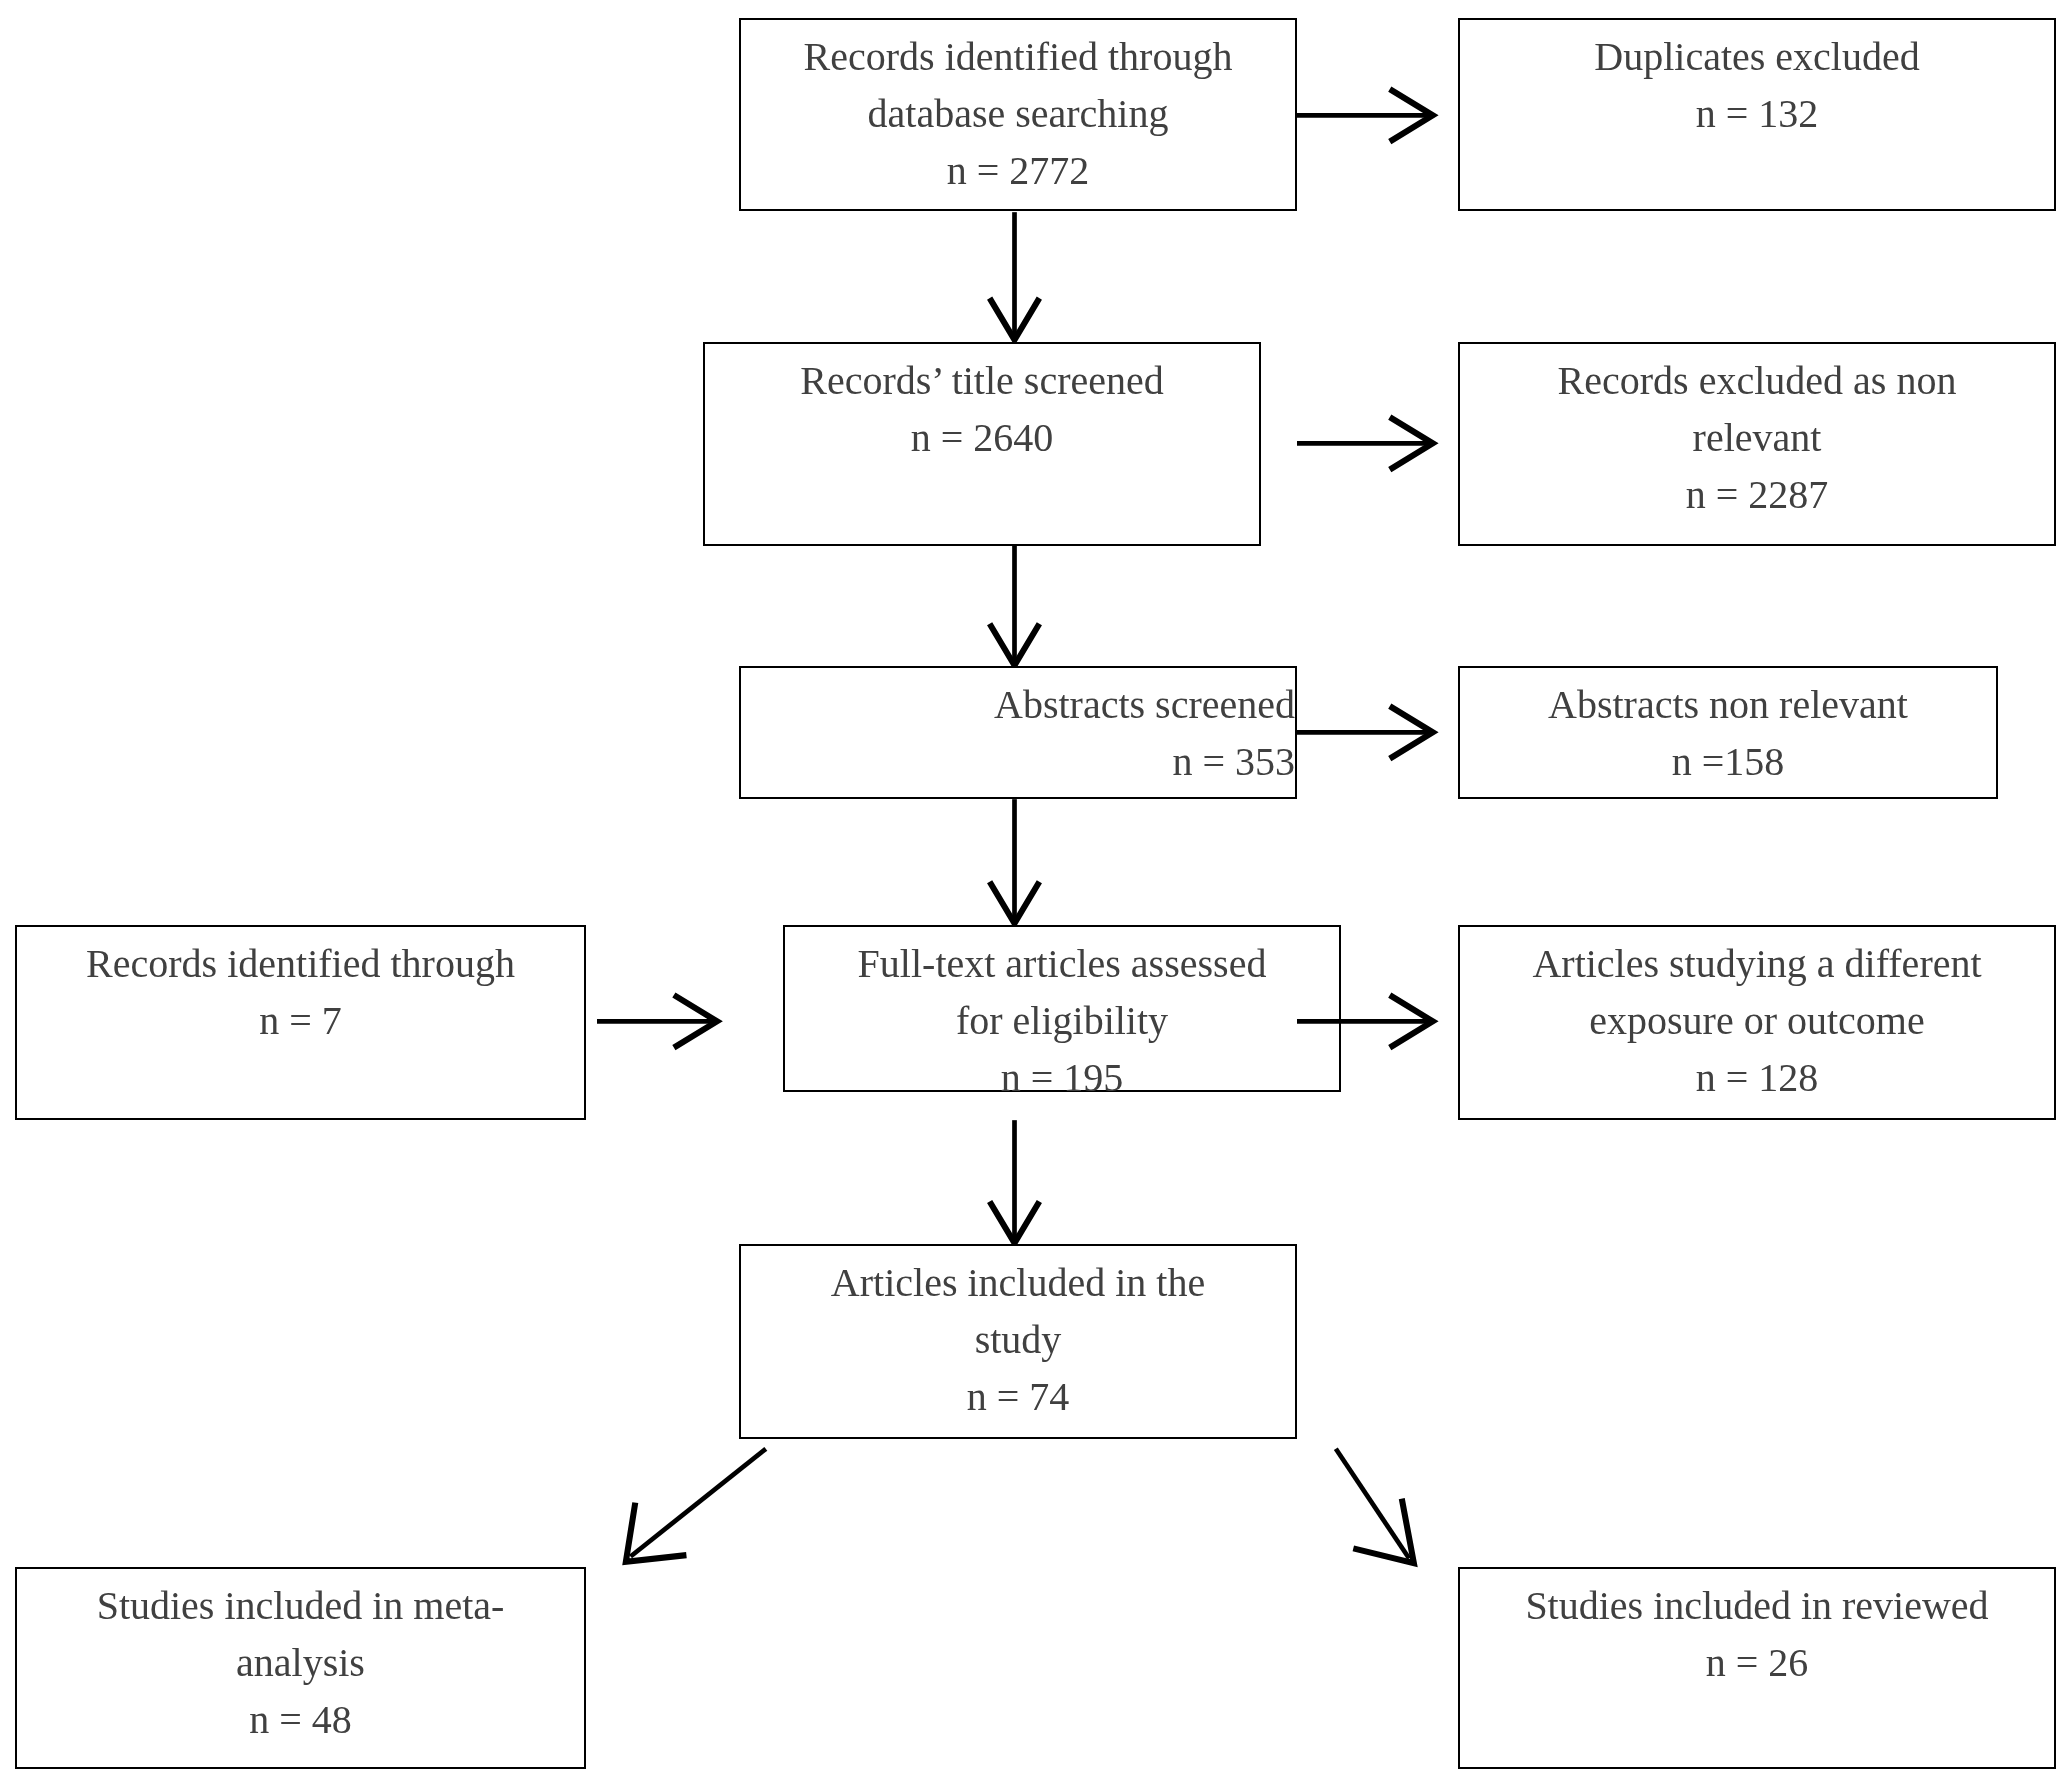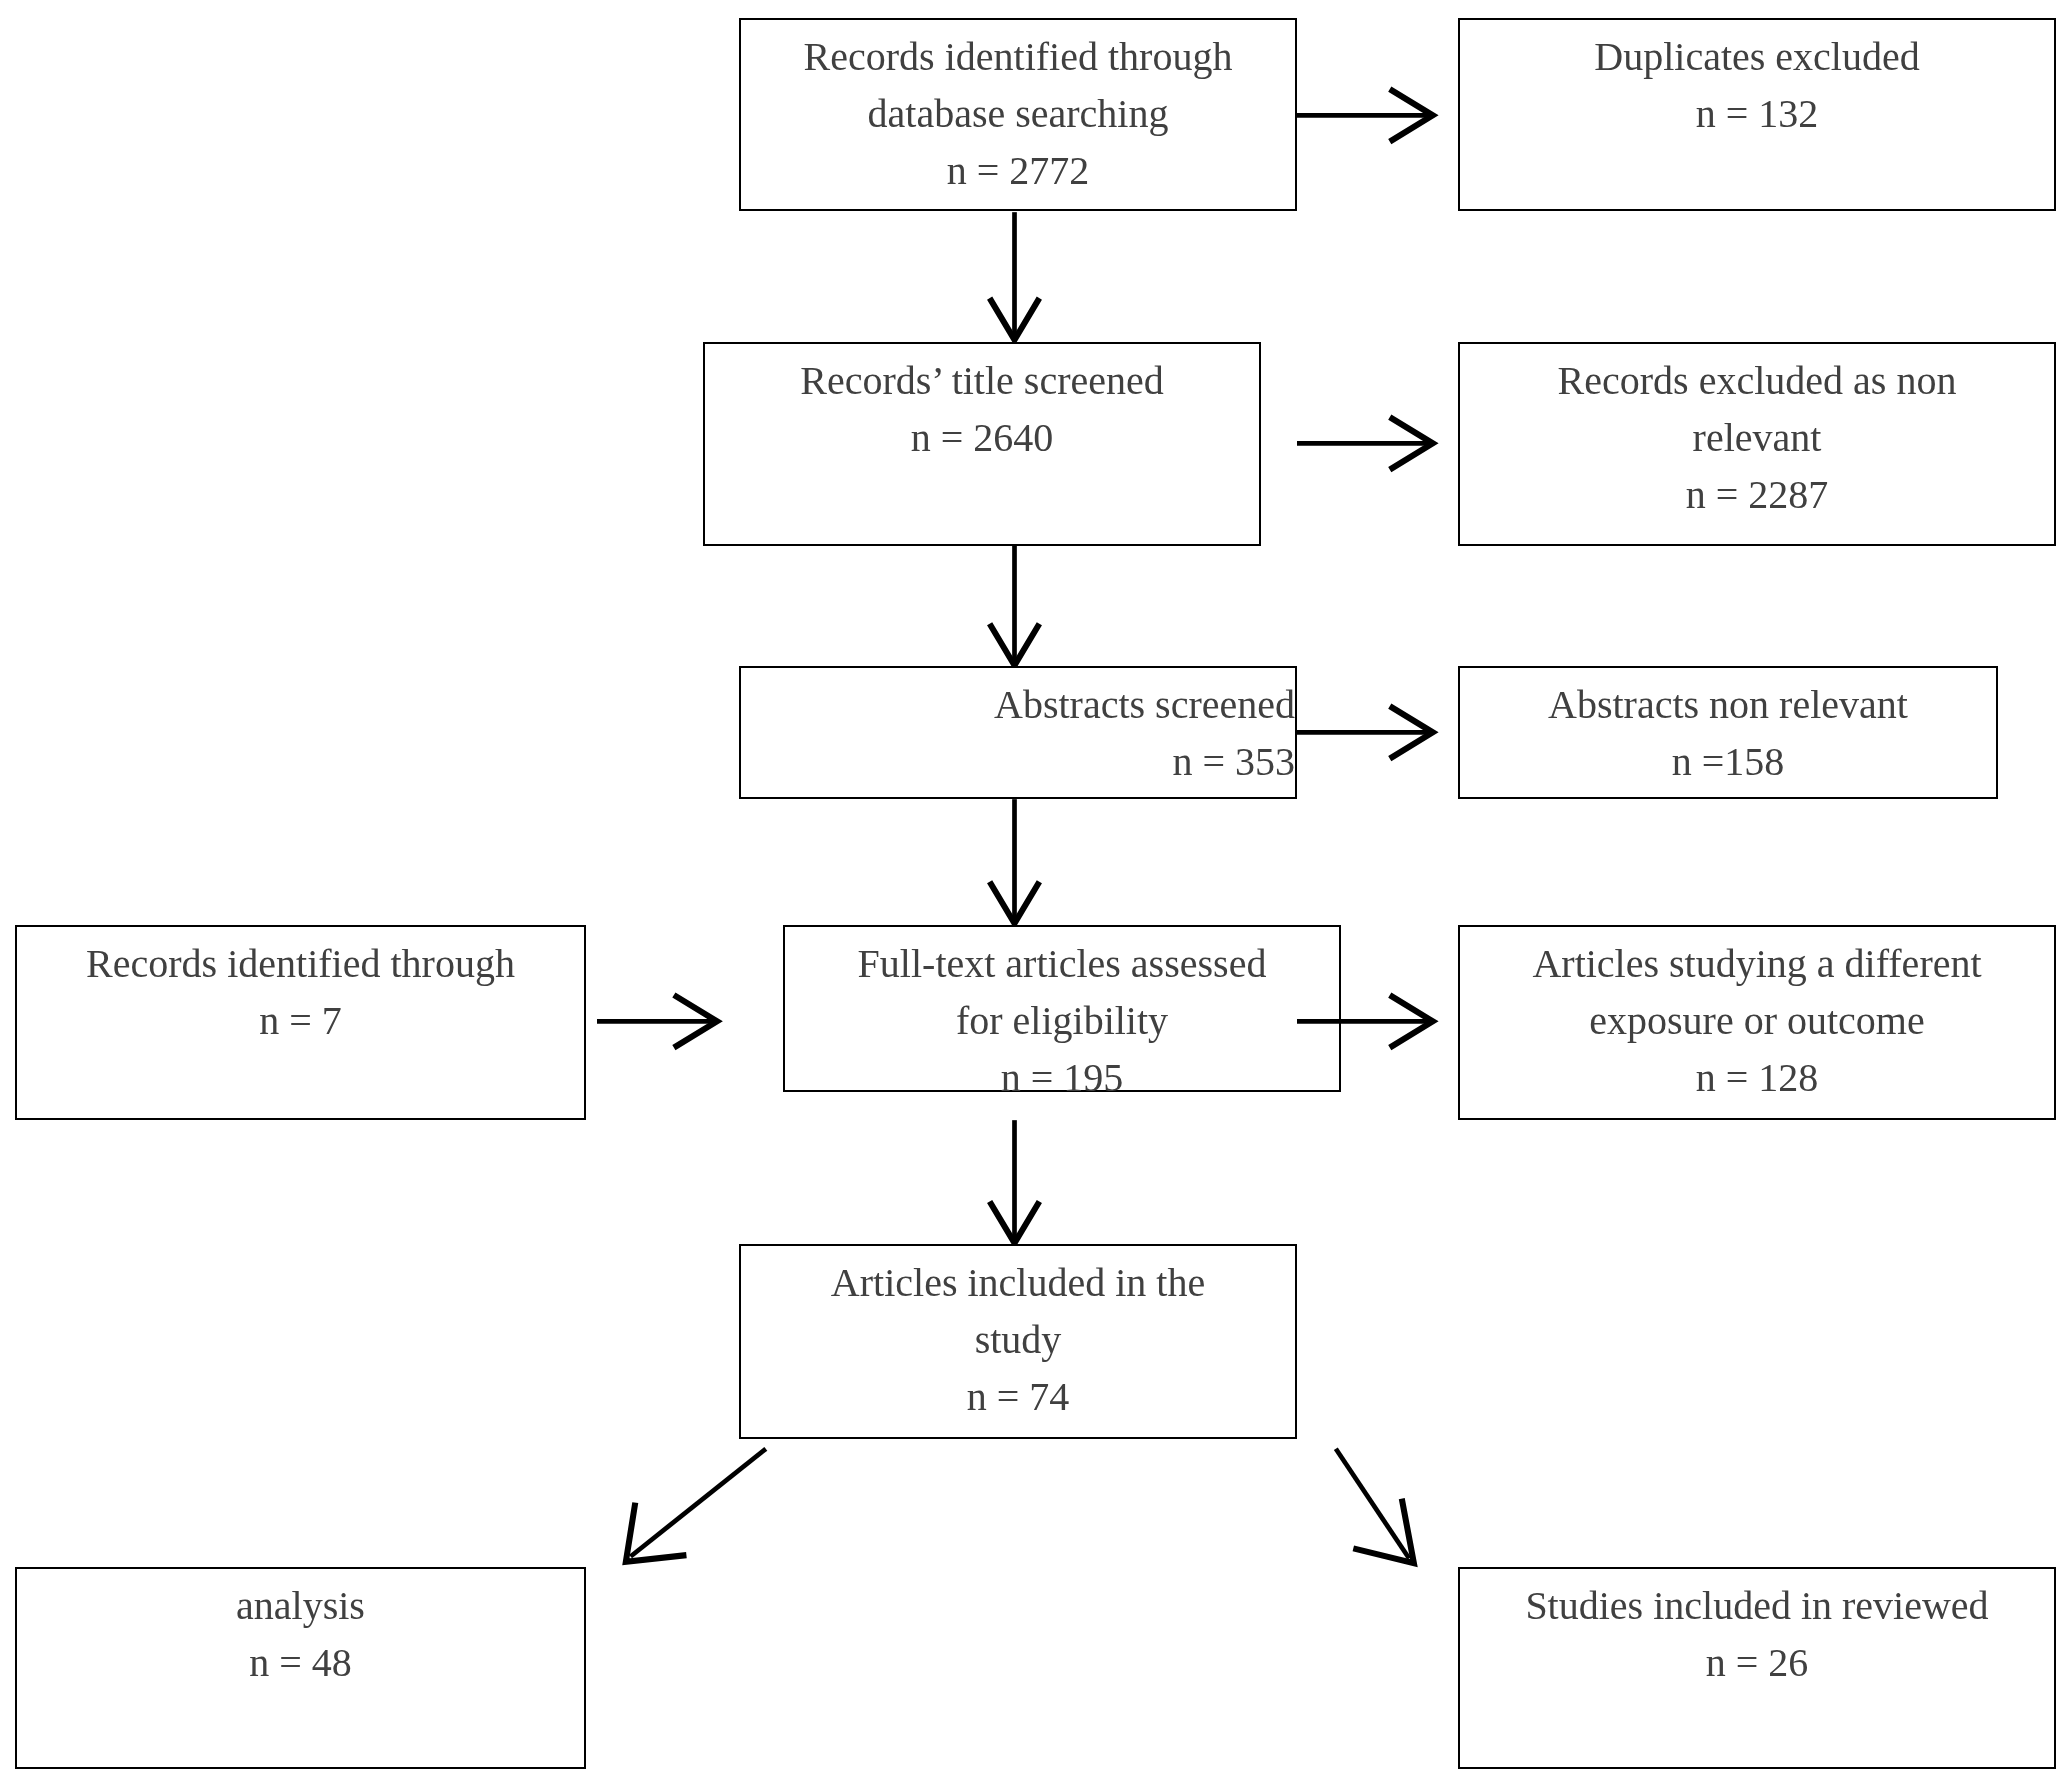--- a/index.html
+++ b/index.html
@@ -171,20 +171,21 @@
     <line x1="236" y1="20" x2="35" y2="180"></line>
     <polyline points="42,100 28,188 118,178"></polyline>
   </svg>
 
   <svg class="arrow-svg" style="left:1321px; top:1435px; width:175px; height:142px;" viewBox="0 0 260 210" width="175" height="142">
     <line x1="22" y1="20" x2="131" y2="183"></line>
     <polyline points="120,94 138,190 48,168"></polyline>
   </svg>
 
   <div class="node" id="n-meta-analysis">
+    <span class="line">Studies included in meta-</span>
     <span class="line">analysis</span>
     <span class="line">n = 48</span>
   </div>
 
   <div class="node" id="n-reviewed">
     <span class="line">Studies included in reviewed</span>
     <span class="line">n = 26</span>
   </div>
 
 </div>

